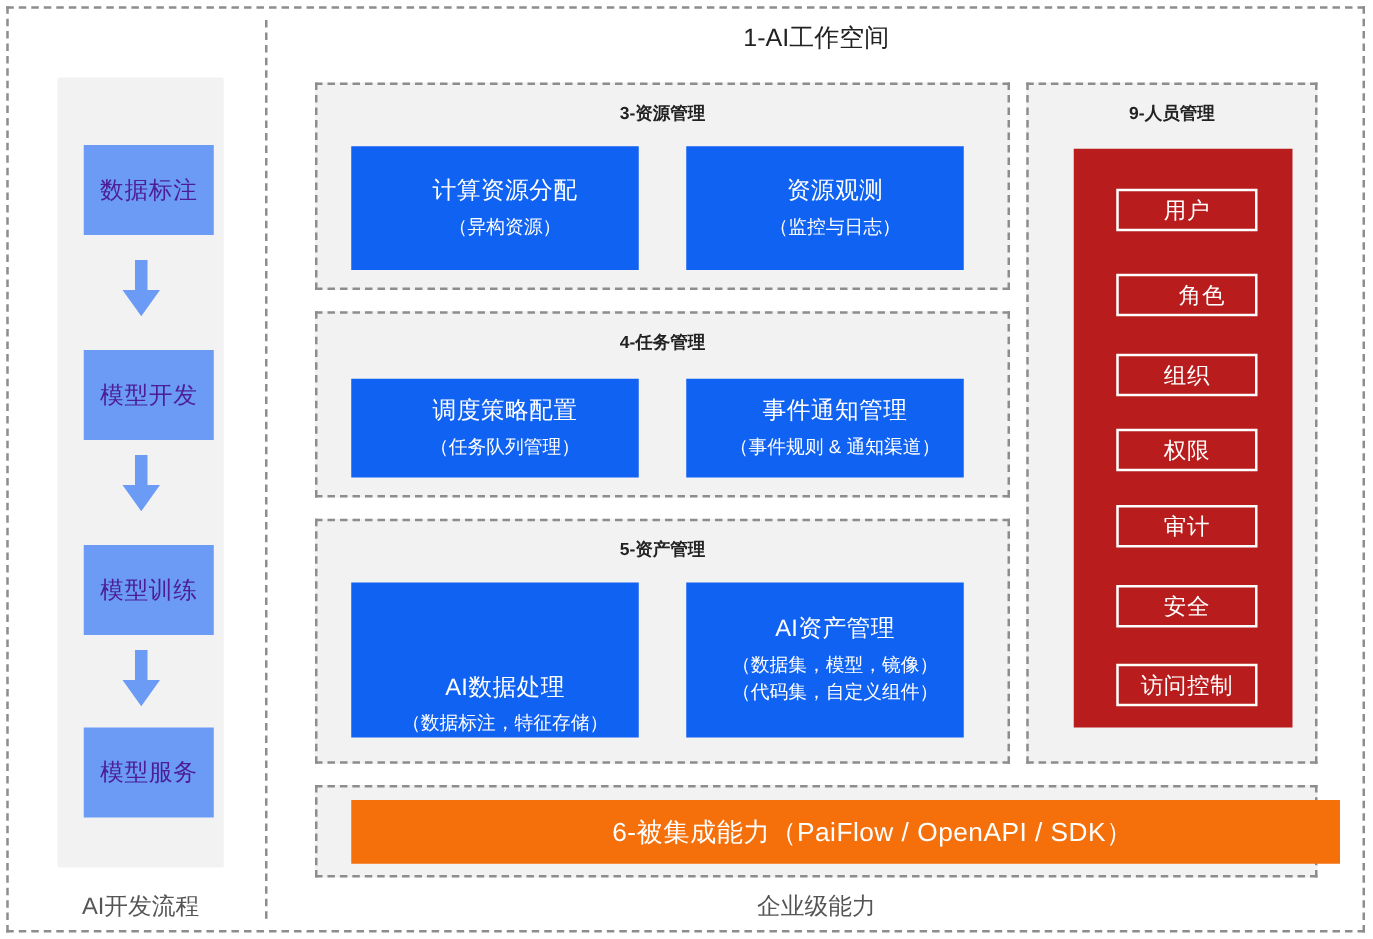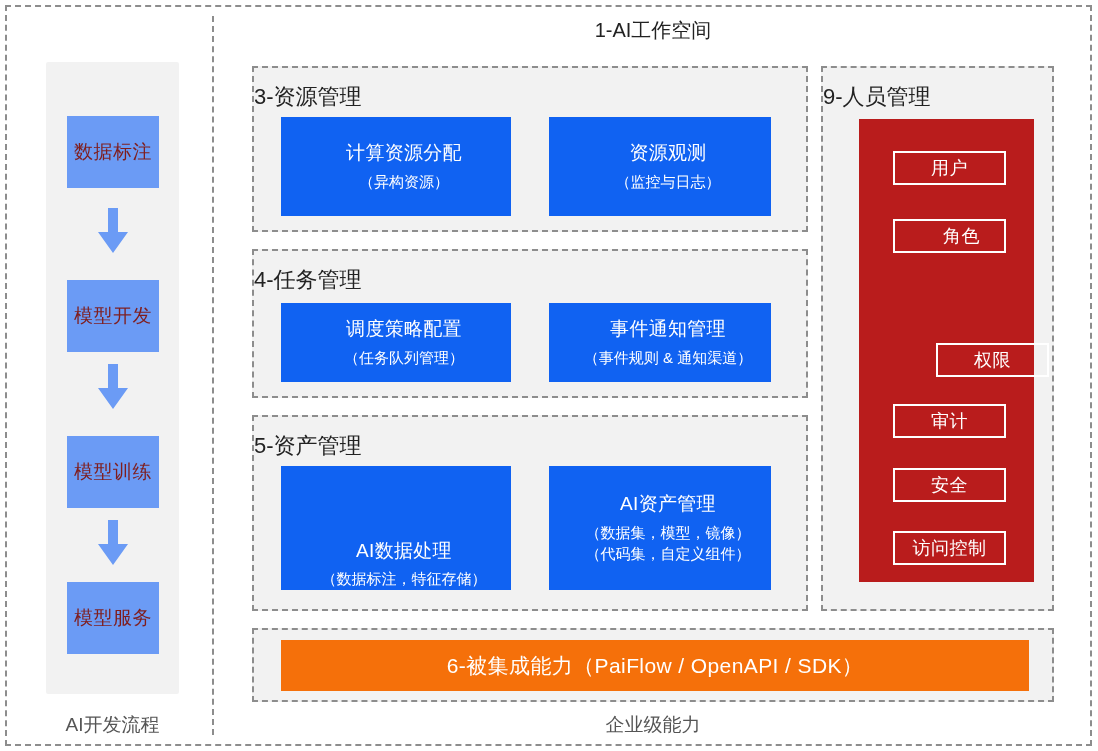--- a/index.html
+++ b/index.html
@@ -50,27 +50,27 @@
     top: 62px;
     width: 133px;
     height: 632px;
     background: #f2f2f2;
     border-radius: 2px;
   }
 
   .flow-step {
     position: absolute;
     left: 21px;
-    width: 92px;
+    width: 104px;
     height: 72px;
     background: #6b9bf5;
     display: flex;
     align-items: center;
     justify-content: center;
-    color: #7f1d1d;
+    color: #4c1d95;
     font-size: 19px;
     letter-spacing: 0.5px;
     box-sizing: border-box;
   }
   .flow-step.s1 { top: 54px; }
   .flow-step.s2 { top: 218px; }
   .flow-step.s3 { top: 374px; }
   .flow-step.s4 { top: 520px; }
 
   .flow-arrow {
@@ -121,24 +121,24 @@
     position: absolute;
     background: #f2f2f2;
     border: 2px dashed #8d8d8d;
     box-sizing: border-box;
   }
   .section-title {
     position: absolute;
     left: 0;
     right: 0;
     top: 14px;
-    text-align: left;
-    font-size: 22px;
+    text-align: center;
+    font-size: 14px;
     color: #222222;
-    font-weight: 400;
+    font-weight: 700;
   }
 
   .sec-resource { left: 252px; top: 66px; width: 556px; height: 166px; }
   .sec-task     { left: 252px; top: 249px; width: 556px; height: 149px; }
   .sec-asset    { left: 252px; top: 415px; width: 556px; height: 196px; }
   .sec-people   { left: 821px; top: 66px; width: 233px; height: 545px; }
   .sec-integr   { left: 252px; top: 628px; width: 802px; height: 74px; }
 
   
   .card {
@@ -193,39 +193,40 @@
     display: flex;
     align-items: center;
     justify-content: center;
     color: #ffffff;
     font-size: 18px;
     letter-spacing: 0.5px;
   }
   .people-item.p0 { top: 32px; }
   .people-item.p1 { top: 100px; padding-left: 24px; }
   .people-item.p2 { top: 164px; }
-  .people-item.p3 { top: 224px; margin-left: 43px; }
+  .people-item.p3 { top: 224px; }
   .people-item.p4 { top: 285px; }
   .people-item.p5 { top: 349px; }
   .people-item.p6 { top: 412px; }
 
   
   .orange-bar {
     position: absolute;
     left: 281px;
     top: 640px;
     width: 748px;
     height: 51px;
     background: #f5700a;
     color: #ffffff;
     display: flex;
     align-items: center;
     justify-content: center;
     font-size: 21px;
     letter-spacing: 0.4px;
+    padding-left: 43px;
   }
 </style>
 </head>
 <body>
 
 <div id="canvas">
 
   <div class="outer-frame"></div>
   <div class="vdivider"></div>
 
@@ -310,20 +311,23 @@
   <div class="section sec-people">
     <div class="section-title">9-人员管理</div>
   </div>
   <div class="people-box">
     <div class="people-item p0">
       <span>用户</span>
     </div>
     <div class="people-item p1">
       <span>角色</span>
     </div>
+    <div class="people-item p2">
+      <span>组织</span>
+    </div>
     <div class="people-item p3">
       <span>权限</span>
     </div>
     <div class="people-item p4">
       <span>审计</span>
     </div>
     <div class="people-item p5">
       <span>安全</span>
     </div>
     <div class="people-item p6">

